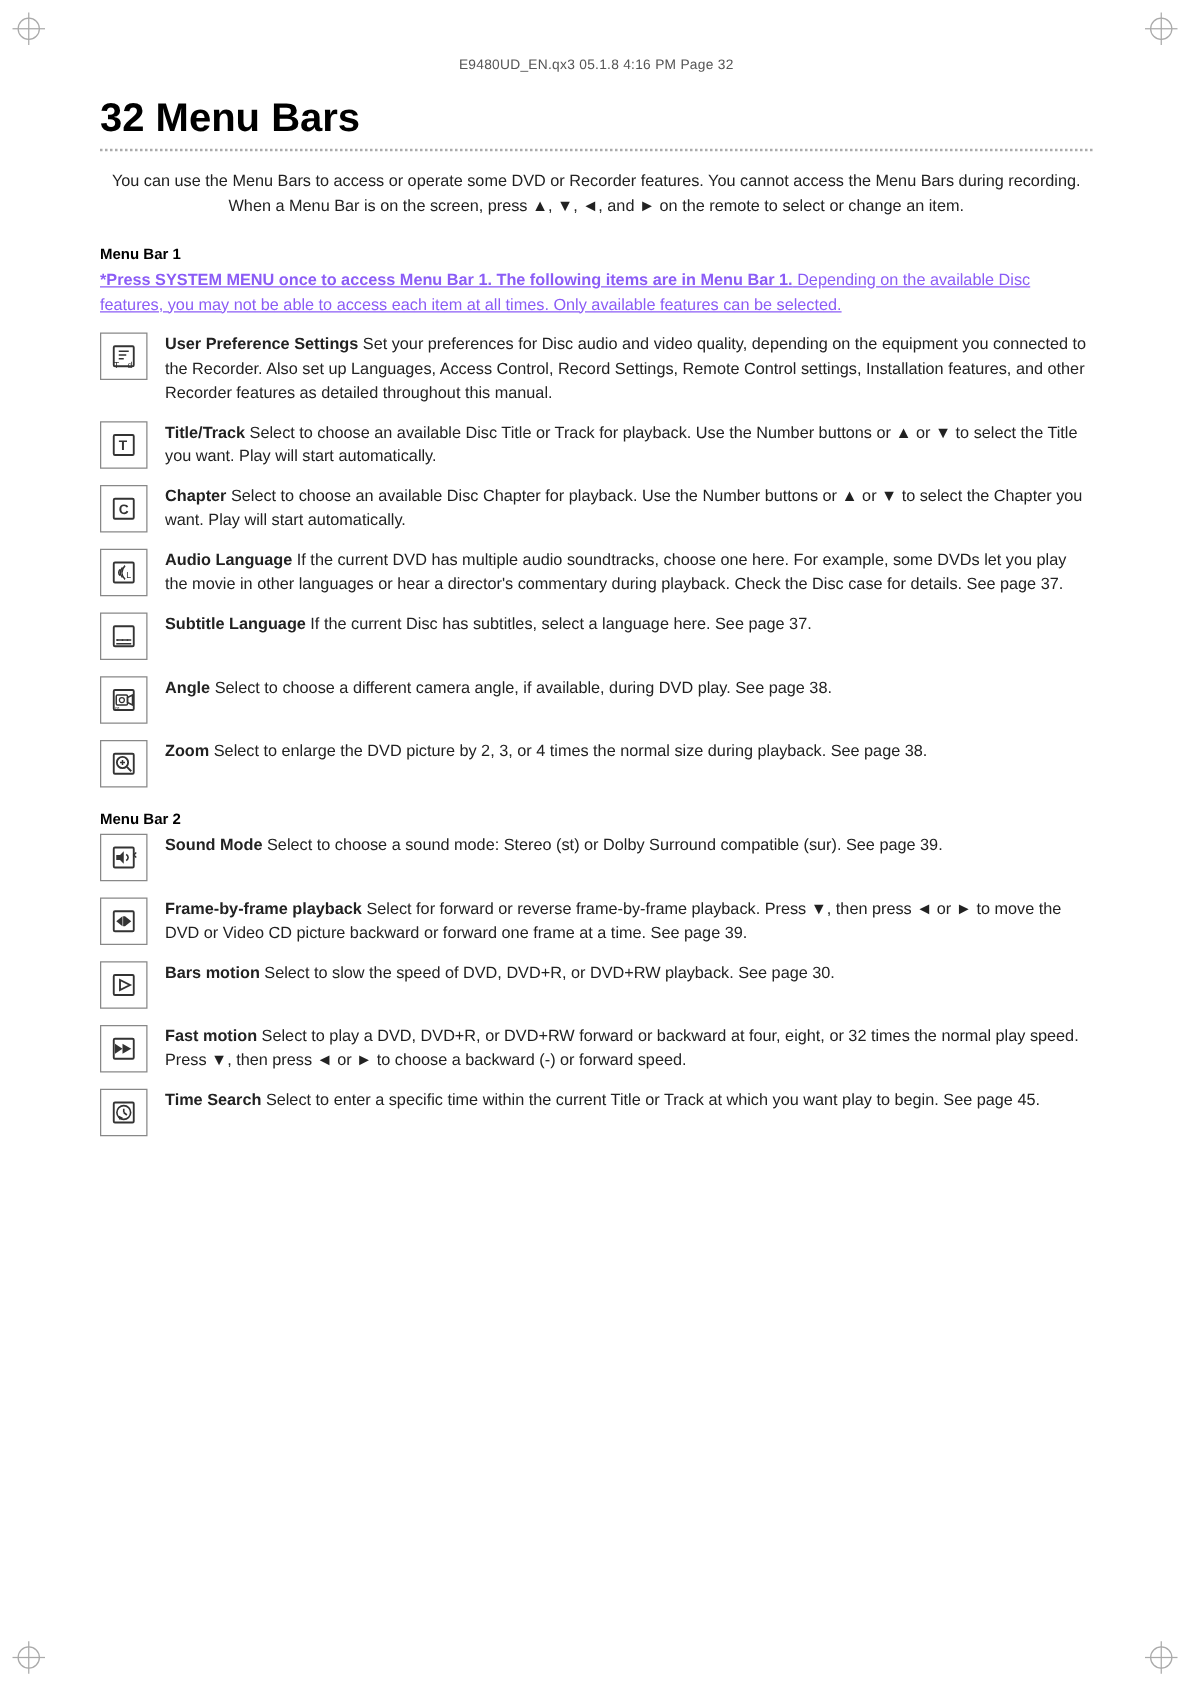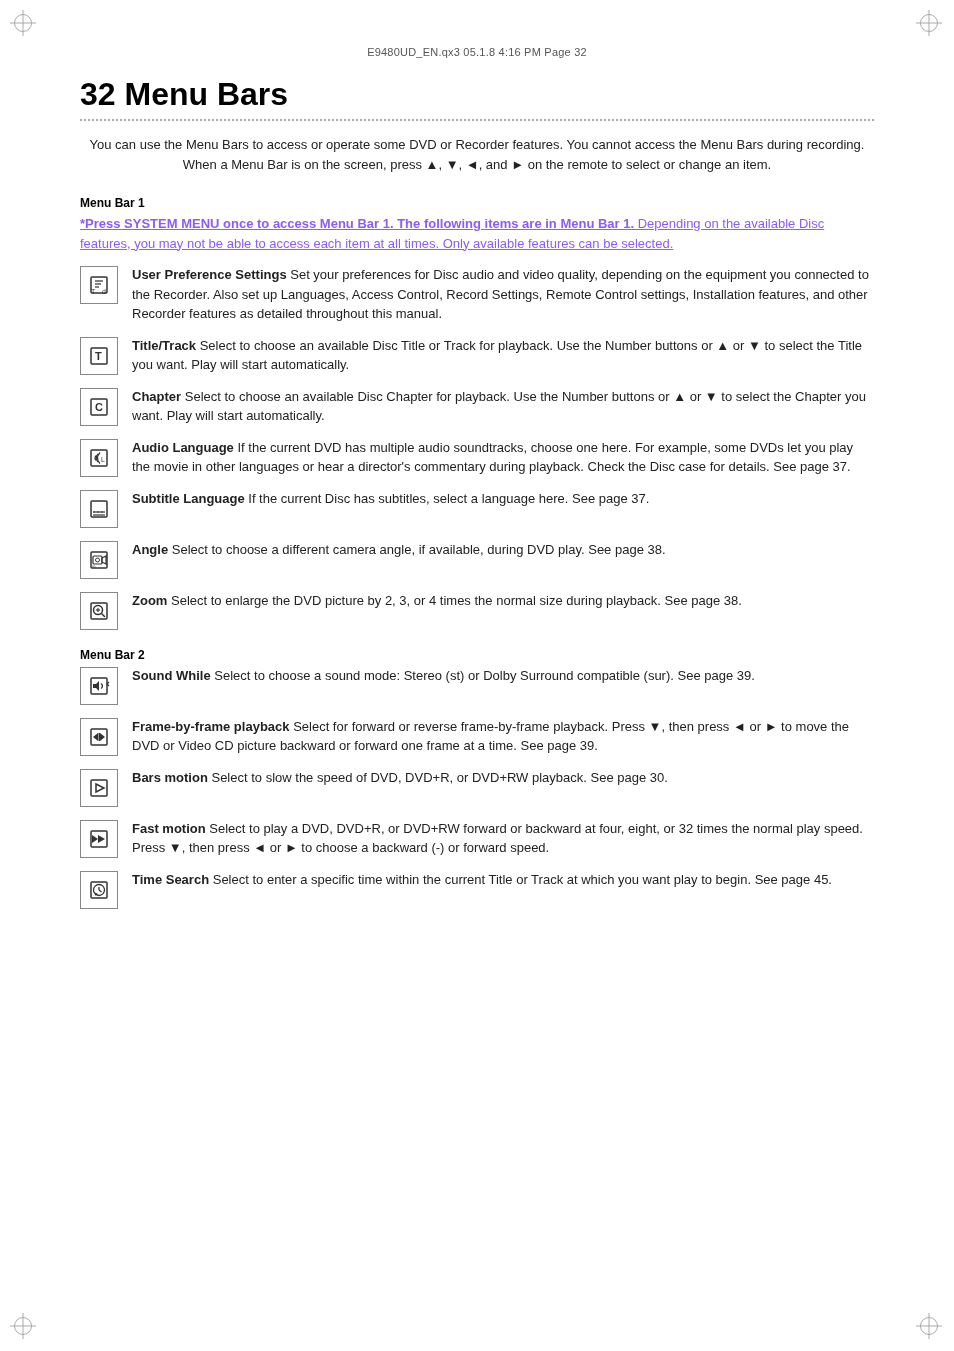--- a/index.html
+++ b/index.html
@@ -302,21 +302,21 @@
         <svg viewBox="0 0 22 22">
           <rect x="3" y="3" width="16" height="16" rx="1" fill="none" stroke="#333" stroke-width="1.5"></rect>
 
           <polygon points="5,9 5,13 8,13 11,16 11,6 8,9" fill="#333"></polygon>
           <path d="M13,8.5 Q16,11 13,13.5" fill="none" stroke="#333" stroke-width="1.3"></path>
 
           <polyline points="3,11 1,9 3,7" fill="none" stroke="#333" stroke-width="1.2" transform="translate(18,0)"></polyline>
         </svg>
       </div>
       <div class="item-text">
-        <b>Sound While</b><span> Select to choose a sound mode: Stereo (st) or Dolby Surround compatible (sur). See page 39.</span>
+        <b>Sound Mode</b><span> Select to choose a sound mode: Stereo (st) or Dolby Surround compatible (sur). See page 39.</span>
       </div>
     </li>
 
     <li>
       <div class="icon-box">
         <svg viewBox="0 0 22 22">
           <rect x="3" y="3" width="16" height="16" rx="1" fill="none" stroke="#333" stroke-width="1.5"></rect>
 
           <polygon points="10,7 5,11 10,15" fill="#333"></polygon>
           <polygon points="12,7 17,11 12,15" fill="#333"></polygon>

